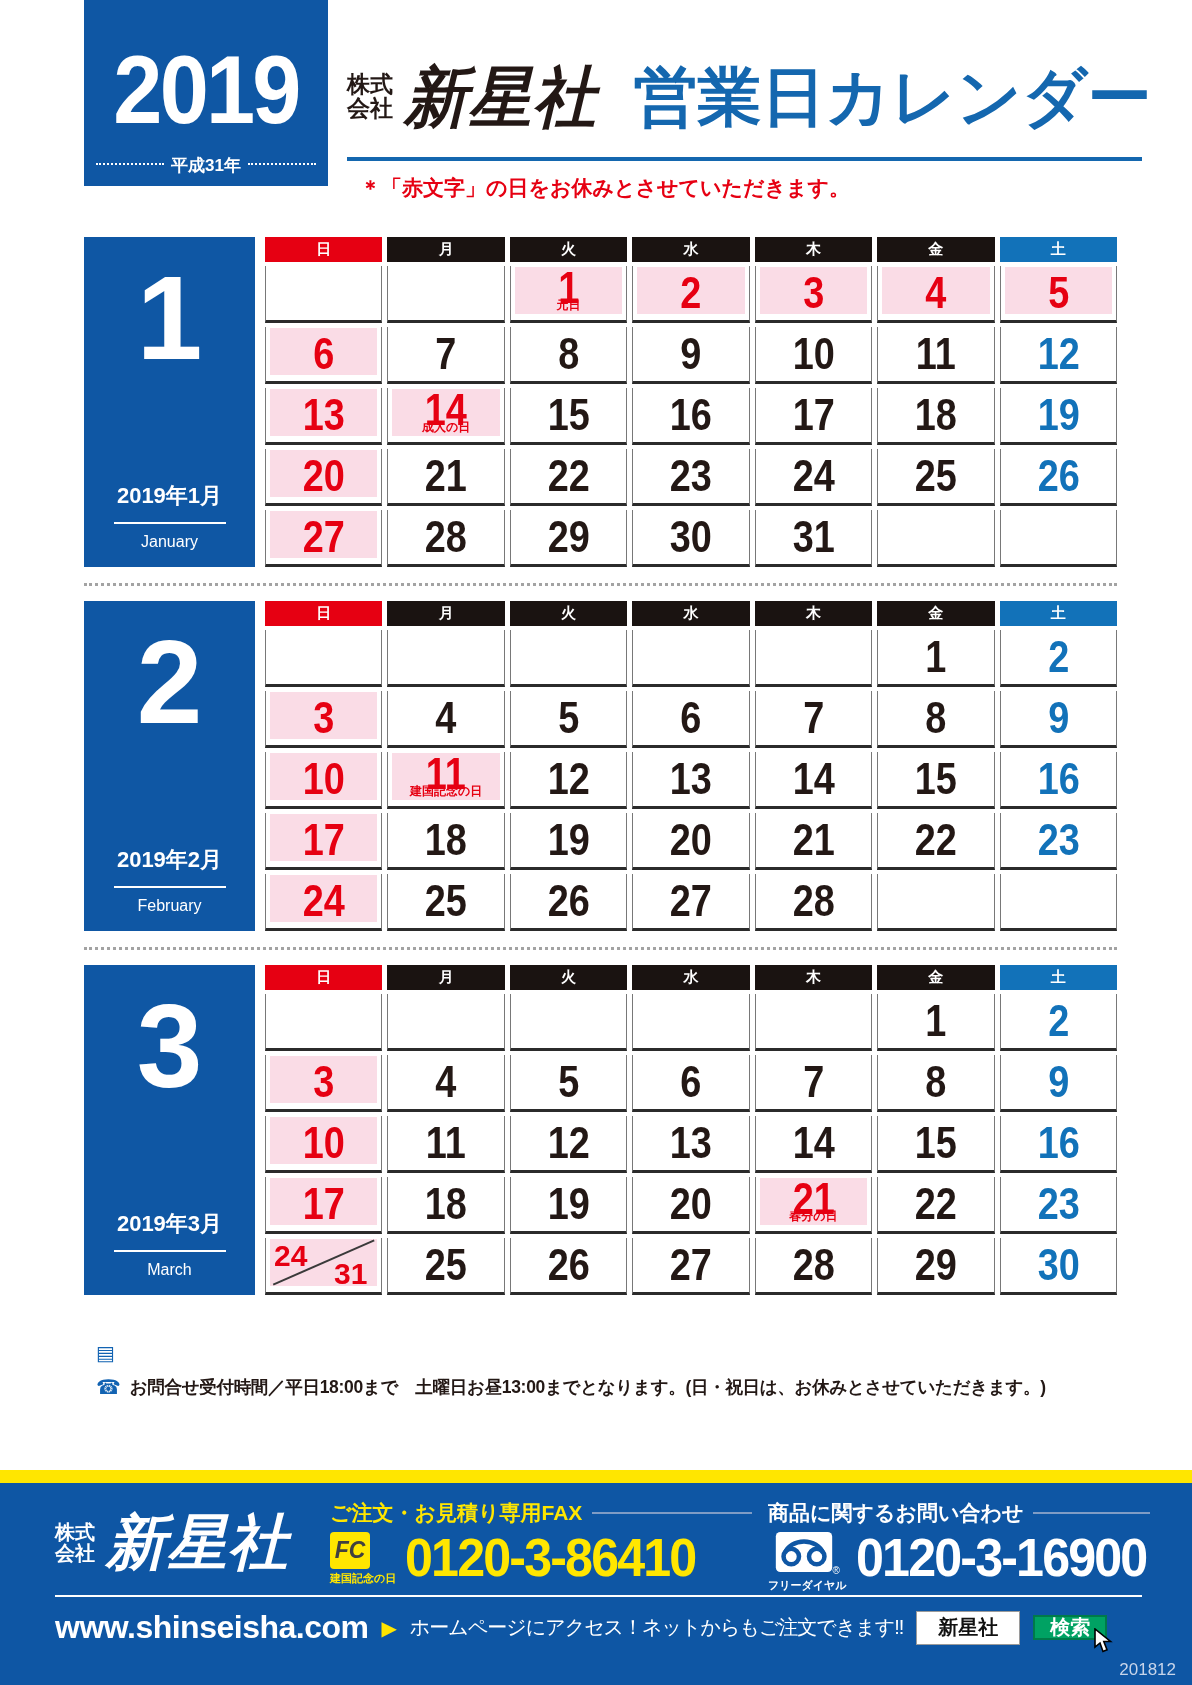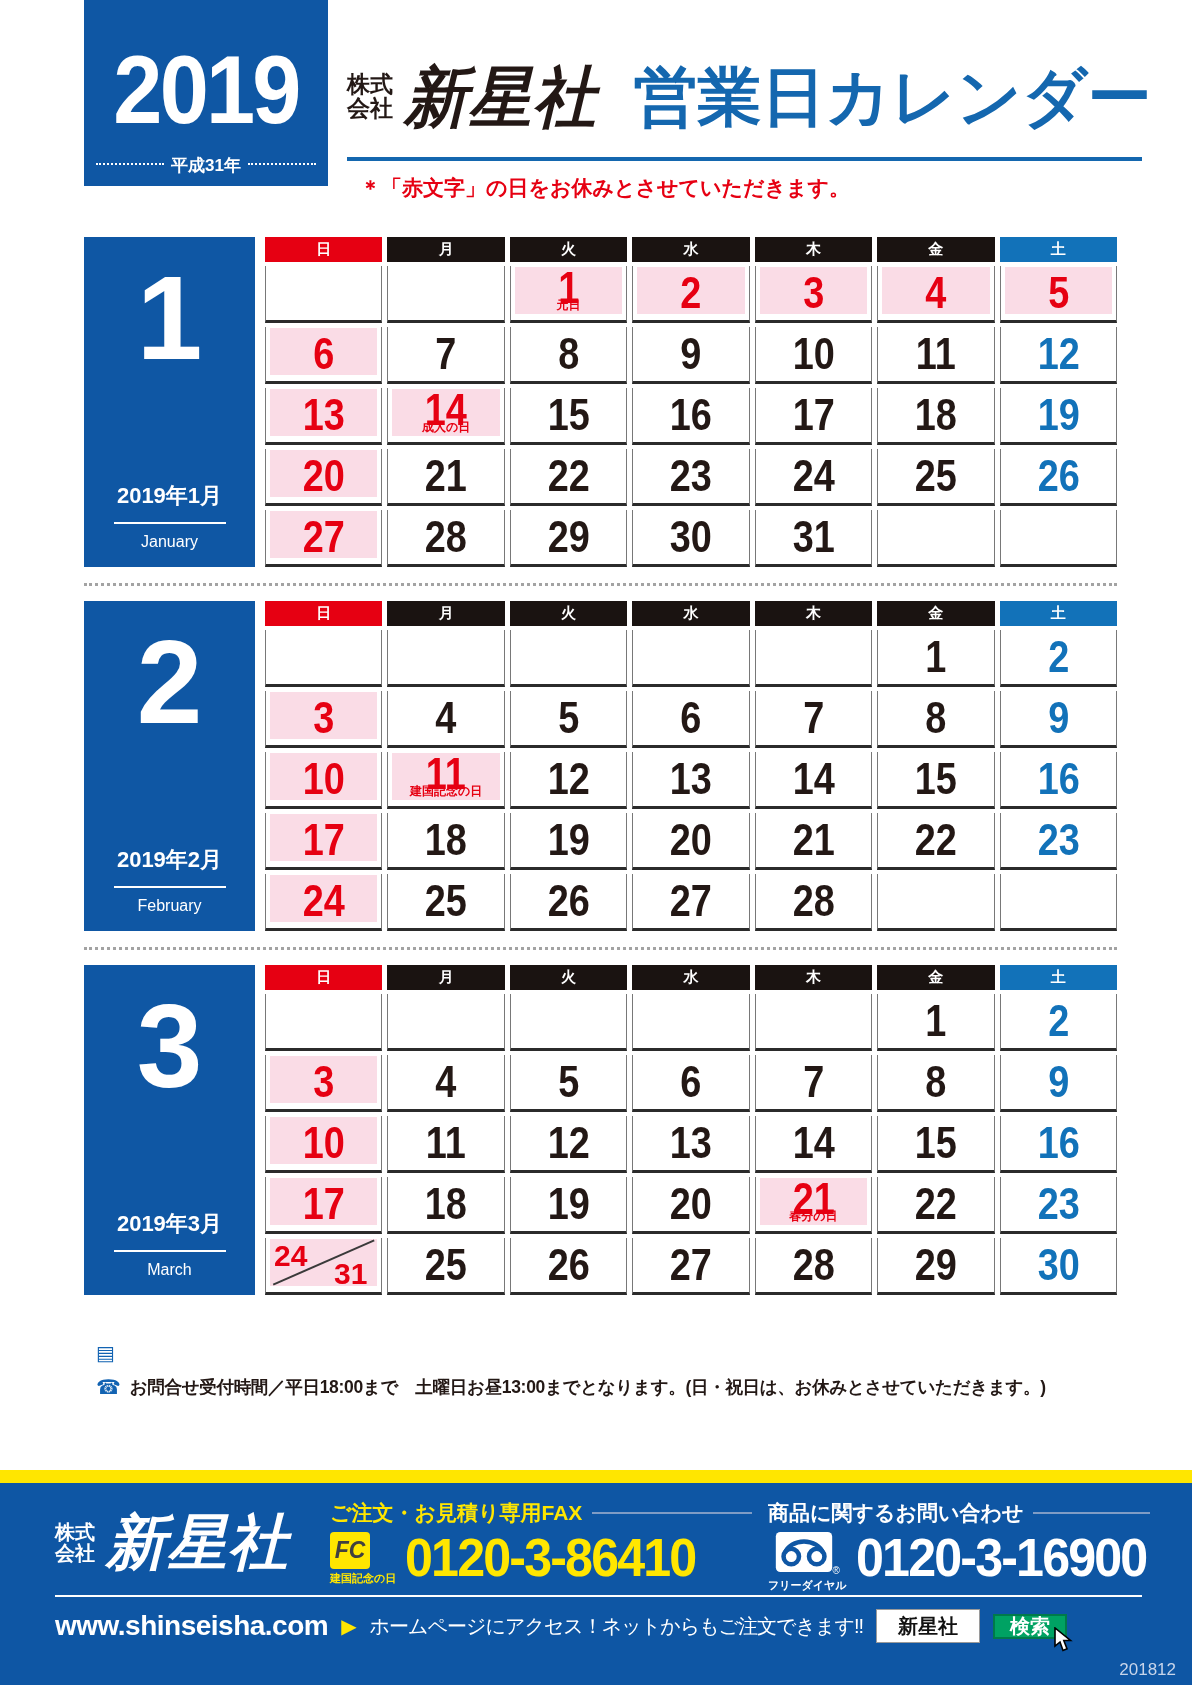--- a/index.html
+++ b/index.html
@@ -68,21 +68,21 @@
   .ic-wrap { text-align:center; flex:none; }
   .fc-icon { width:40px; height:37px; background:#ffe600; color:#404040; border-radius:4px;
              display:flex; align-items:center; justify-content:center; font-size:23px; font-weight:bold; font-style:italic; }
   .ic-cap { font-size:11px; font-weight:bold; margin-top:2px; }
   .f-fax .ic-cap { color:#ffe600; }
   .fd-reg { font-size:10px; vertical-align:bottom; }
   .f-number { font-size:54px; font-weight:bold; line-height:0.95; letter-spacing:-2px; transform:scaleX(.93); transform-origin:left; white-space:nowrap; }
   .f-fax .f-number { color:#ffe600; }
   .f-rule { position:absolute; left:55px; right:50px; top:112px; border-top:2px solid #fff; }
   .f-bottom { position:absolute; left:55px; top:126px; display:flex; align-items:center; gap:13px; }
-  .f-url { font-size:28px; font-weight:bold; letter-spacing:-0.5px; }
+  .f-url { font-size:32px; font-weight:bold; letter-spacing:-0.5px; }
   .f-tri { color:#ffe600; font-size:20px; }
   .f-access { font-size:20px; font-weight:normal; letter-spacing:-1px; white-space:nowrap; }
   .f-searchbox { width:104px; height:34px; background:#fff; border:1px solid #9a9a9a; color:#111;
                  display:flex; align-items:center; justify-content:center; font-size:20px; font-weight:bold; }
   .f-searchbtn { width:74px; height:25px; background:#00a263; border:2px solid #0071444d; border-color:#007a4a; color:#fff;
                  display:flex; align-items:center; justify-content:center; font-size:20px; font-weight:bold; position:relative; }
   .cursor { position:absolute; right:-11px; bottom:-16px; }
   .f-code { position:absolute; right:16px; bottom:5px; font-size:17px; color:#c8d5ea; }
 </style>
 </head>

